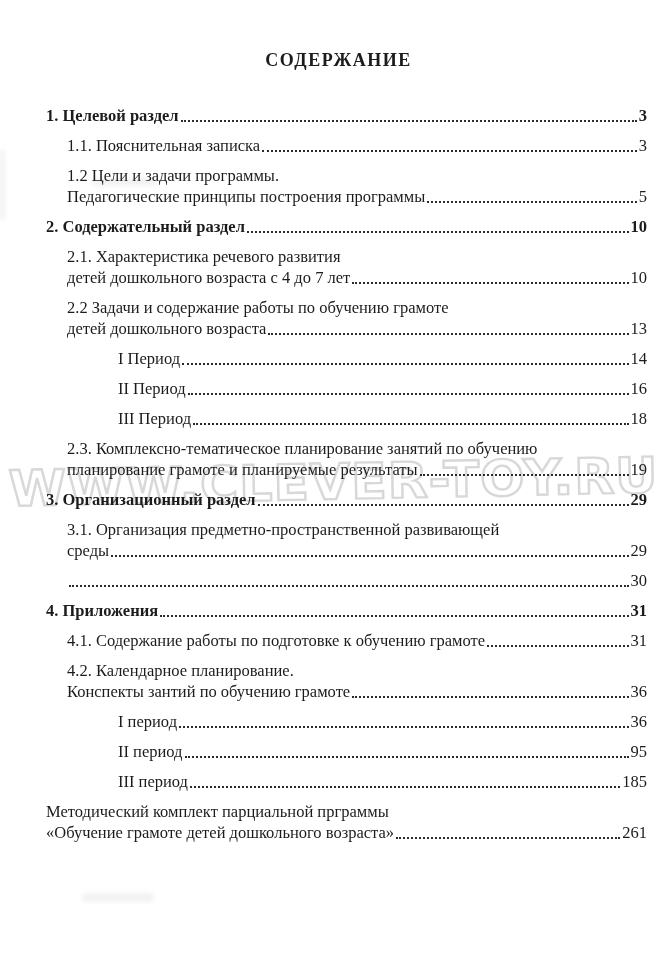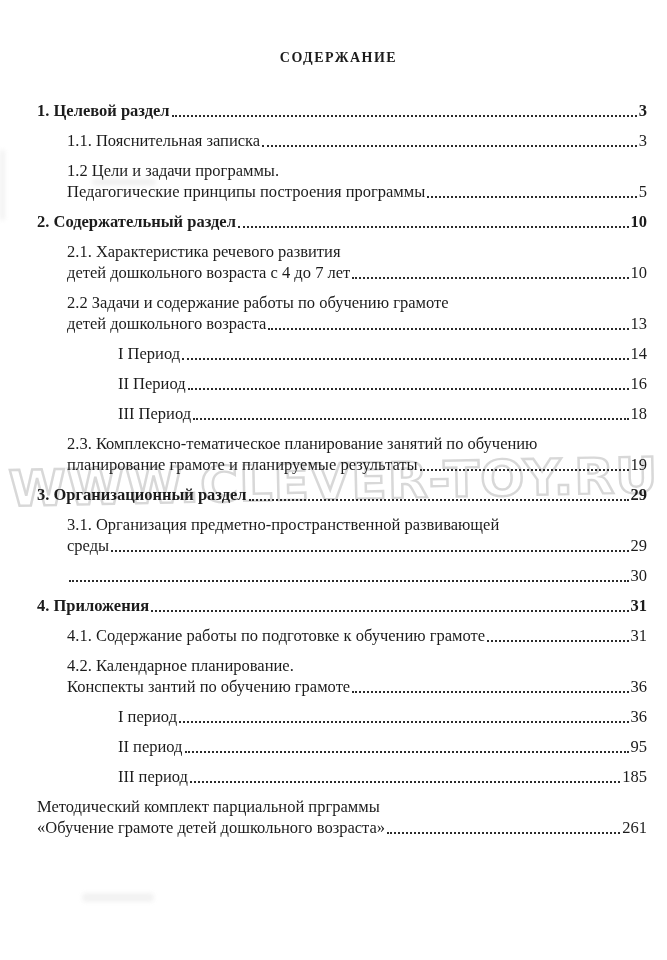--- a/index.html
+++ b/index.html
@@ -11,34 +11,34 @@
     overflow:hidden;
   }
   .page{
     position:relative;
     width:667px;height:960px;
     background:#ffffff;
     box-sizing:border-box;
     padding:50px 20px 0 30px;
   }
   .doc-title{
-    font-size:14px;
+    font-size:18px;
     font-weight:bold;
     text-align:center;
     letter-spacing:1.5px;
     margin:0 0 34px 0;
   }
   .toc-list{position:relative;z-index:2;}
   .toc-entry{
     font-size:16.5px;
     line-height:21px;
     margin-bottom:9px;
   }
   .toc-entry.bold{font-weight:bold;}
-  .toc-entry.lvl0{margin-left:7px;}
+  .toc-entry.lvl0{margin-left:16px;}
   .toc-entry.lvl1{margin-left:37px;}
   .toc-entry.lvl2{margin-left:88px;}
   .toc-line.last{
     display:flex;
     align-items:flex-end;
   }
   .toc-line .txt{white-space:nowrap;}
   .leader{
     flex:1;
     min-width:12px;

